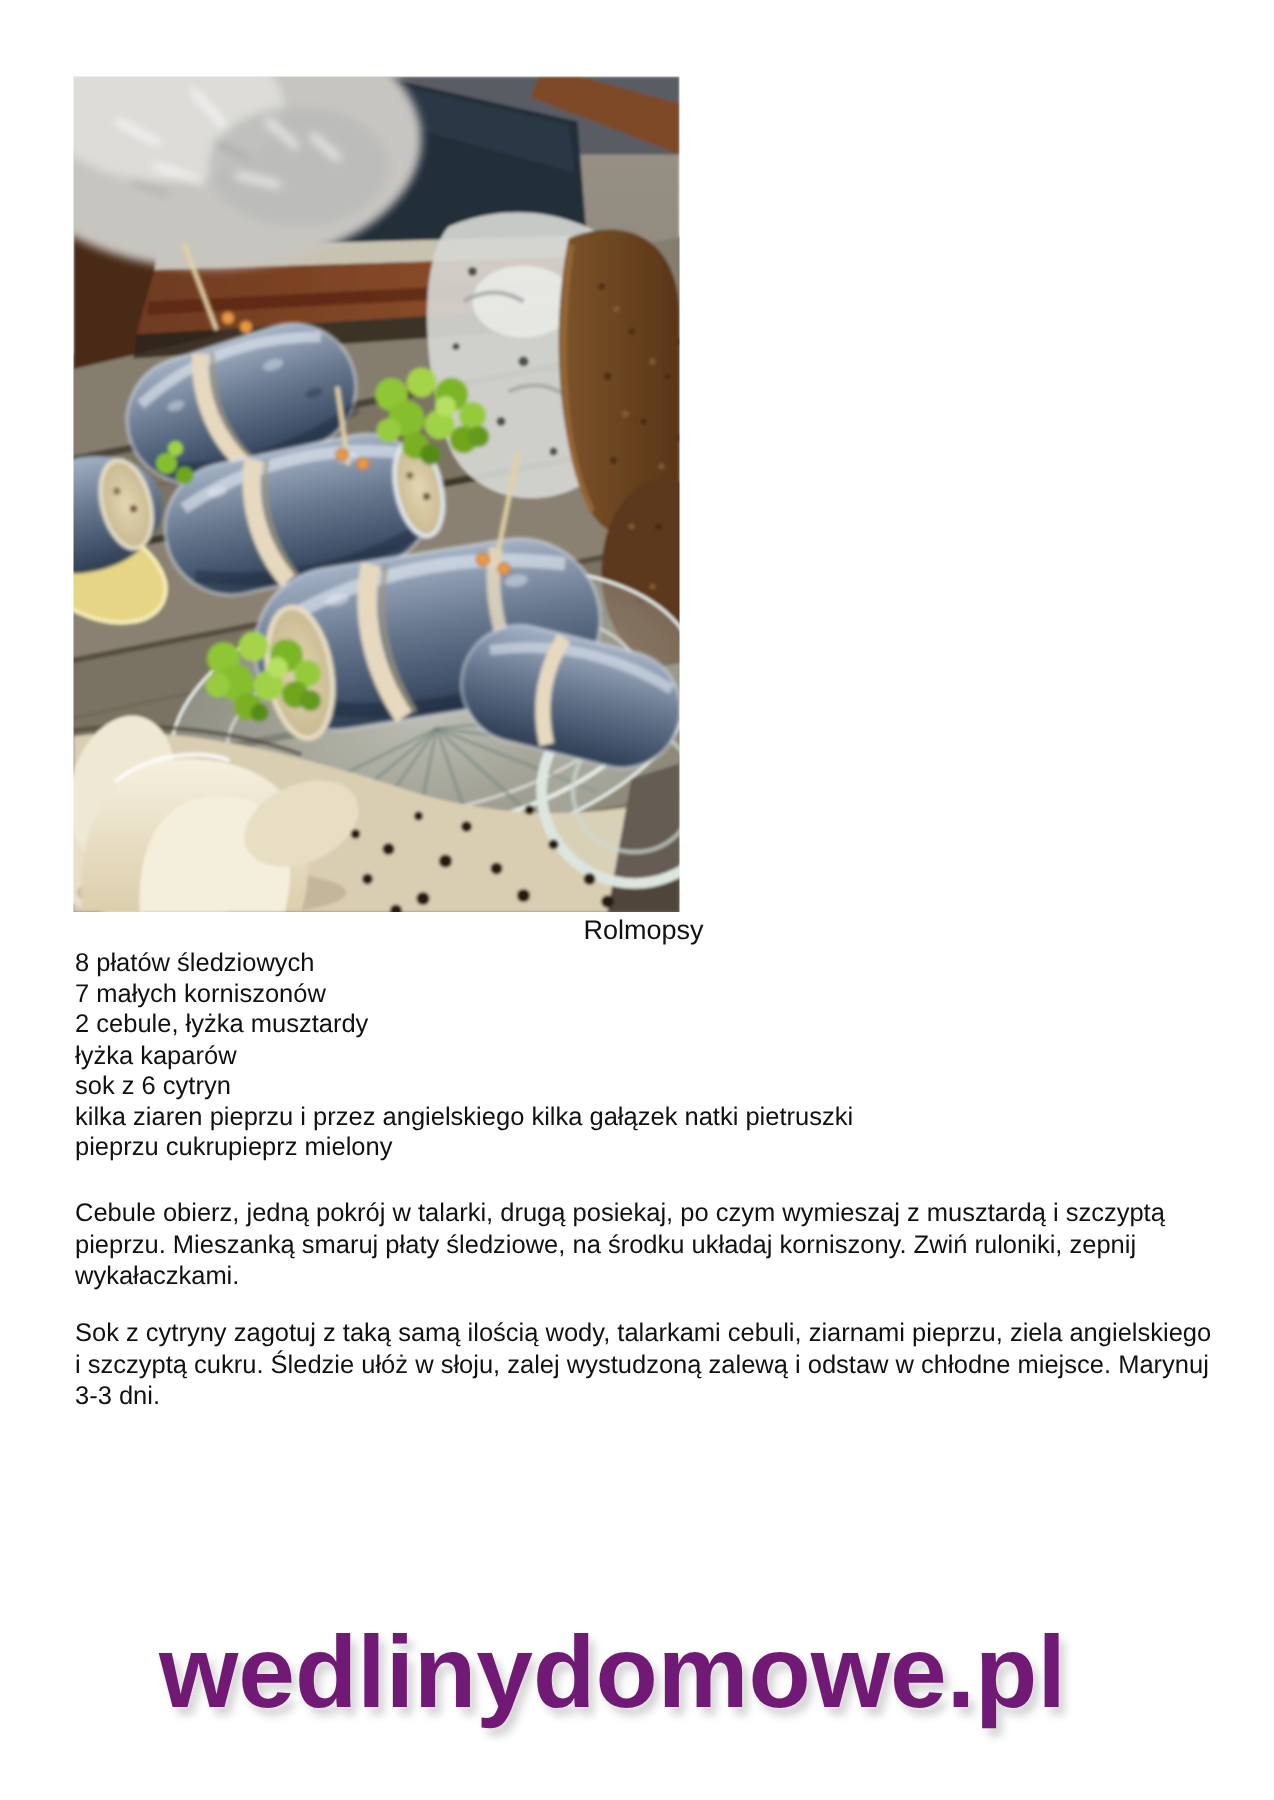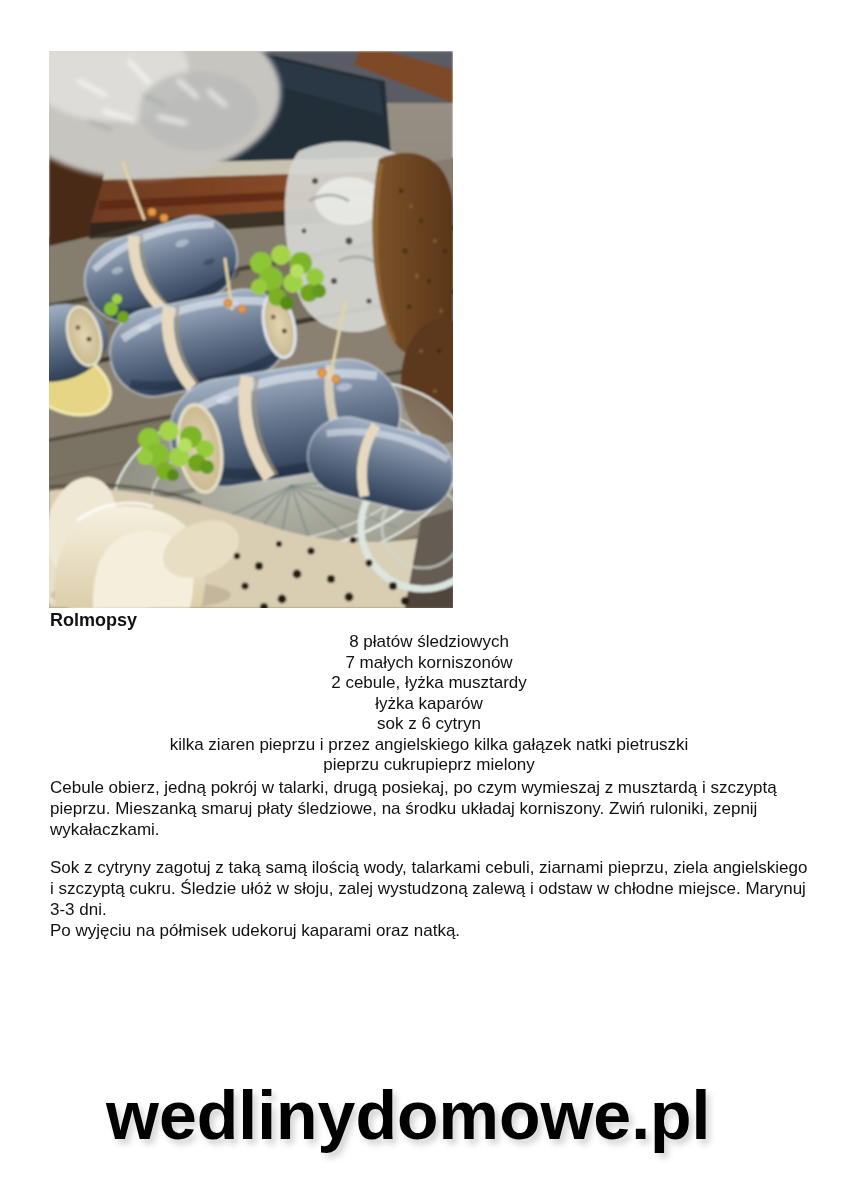--- a/index.html
+++ b/index.html
@@ -11,31 +11,31 @@
   }
   .photo {
     position:absolute; left:49px; top:51px; width:404px; height:557px;
   }
   .photo svg { display:block; width:404px; height:557px; }
   .doc {
     position:absolute; left:50px; top:604px; width:758px;
     font-size:17px;
   }
   .title {
-    margin:4px 0 0 0; font-size:18px; line-height:24px; font-weight:bold;
+    margin:4px 0 0 0; font-size:18px; line-height:24px; font-weight:normal;text-align:center;
   }
   .servings { margin-top:20px; font-style:italic; line-height:20.5px; }
-  .ing { line-height:20.5px;text-align:center; }
+  .ing { line-height:20.5px; }
   .para { margin:17px 0 0 0; line-height:21px; }
-  .para.p2 { margin-top:1px; }
+  .para.p2 { margin-top:22px; }
   .para.p4 { margin-top:0; }
   .watermark {
     position:absolute; left:106px; top:1075px; width:740px;
     font-size:68px; line-height:80px; font-weight:bold;
-    color:#000000; letter-spacing:0px;
+    color:#701a75; letter-spacing:0px;
     text-shadow: 0 0 2px #f2f2f2, 4px 5px 6px #d4d4d4;
     white-space:nowrap; user-select:none;
   }
 </style>
 </head>
 <body>
 
 <div class="photo">
 <svg viewBox="0 0 404 557" xmlns="http://www.w3.org/2000/svg">
   <defs>
@@ -340,16 +340,15 @@
     <div class="ing">7 małych korniszonów</div>
     <div class="ing">2 cebule, łyżka musztardy</div>
     <div class="ing">łyżka kaparów</div>
     <div class="ing">sok z 6 cytryn</div>
     <div class="ing">kilka ziaren pieprzu i przez angielskiego kilka gałązek natki pietruszki</div>
     <div class="ing">pieprzu cukrupieprz mielony</div>
   </div>
 
   <p class="para p2">Cebule obierz, jedną pokrój w talarki, drugą posiekaj, po czym wymieszaj z musztardą i szczyptą pieprzu. Mieszanką smaruj płaty śledziowe, na środku układaj korniszony. Zwiń ruloniki, zepnij wykałaczkami.</p>
   <p class="para p3">Sok z cytryny zagotuj z taką samą ilością wody, talarkami cebuli, ziarnami pieprzu, ziela angielskiego i szczyptą cukru. Śledzie ułóż w słoju, zalej wystudzoną zalewą i odstaw w chłodne miejsce. Marynuj 3-3 dni.</p>
-  <p class="para p4">Po wyjęciu na półmisek udekoruj kaparami oraz natką.</p>
 </div>
 
 <div class="watermark">wedlinydomowe.pl</div>
 
 </body></html>

